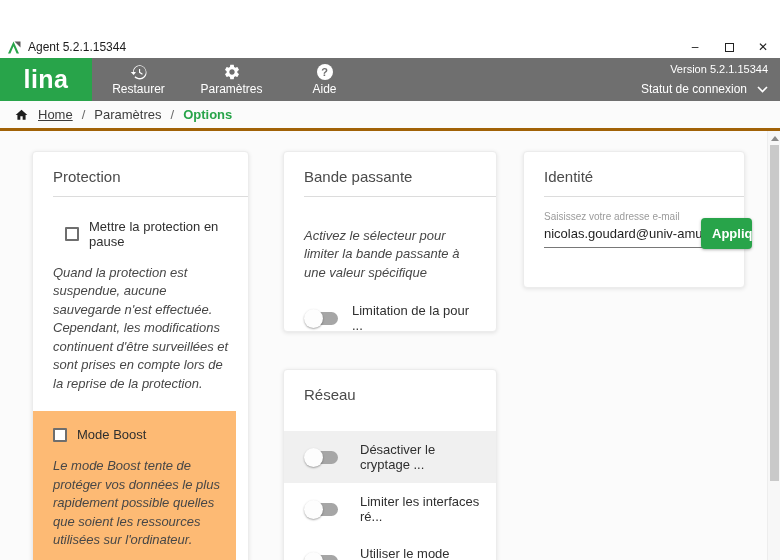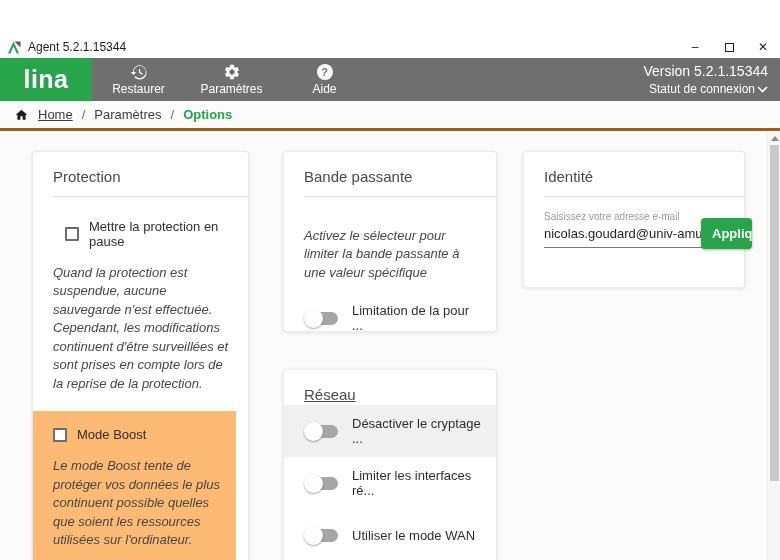--- a/index.html
+++ b/index.html
@@ -25,22 +25,22 @@
   .logo { width:92px; background:#28a44a; display:flex; align-items:center; justify-content:center; }
   .logo-text { color:#fff; font-size:25px; font-weight:bold; letter-spacing:0.5px; line-height:1; }
   .nav-btn { width:93px; display:flex; flex-direction:column; align-items:center;
              justify-content:center; gap:1px; color:#fff; cursor:default; }
   .nav-icon { height:18px; display:flex; align-items:center; }
   .nav-label { font-size:12px; }
   .help-circle { width:16px; height:16px; border-radius:50%; background:#fff; color:#6f6f6f;
                  font-size:11px; font-weight:bold; display:flex; align-items:center; justify-content:center; }
   .toolbar-right { margin-left:auto; padding:5px 12px 5px 0; display:flex; flex-direction:column;
                    align-items:flex-end; justify-content:space-between; color:#fff; }
-  .tb-version { font-size:14px; }
-  .tb-status { font-size:12px; display:flex; align-items:center; gap:2px; cursor:default; }
+  .tb-version { font-size:11px; }
+  .tb-status { font-size:12px; display:flex; align-items:center; gap:10px; cursor:default; }
 
   
   .breadcrumb { height:30px; display:flex; align-items:center; padding-left:14px;
                 background:#fbfbfb; border-bottom:3px solid #a16207; font-size:13px; color:#3c3c3c; }
   .bc-home-icon { display:flex; align-items:center; margin-right:9px; }
   .bc-home { text-decoration:underline; color:#3c3c3c; cursor:default; }
   .bc-sep { color:#6a6a6a; padding:0 9px; }
   .bc-item { color:#3c3c3c; }
   .bc-current { color:#28a44a; font-weight:bold; }
 
@@ -65,21 +65,21 @@
   .gray-box { background:#fdba74; margin:18px 12px 0 0; padding:16px 8px 18px 20px; }
 
   .pdma-label { font-size:9.5px; color:#9a9a9a; margin-top:15px; letter-spacing:0.4px; }
 
   .switch-row { display:flex; align-items:center; gap:14px; font-size:13px; color:#2f2f2f; }
   .switch { position:relative; width:32px; height:13px; border-radius:7px; background:#a6a6a6;
             flex:none; margin:3px 0 3px 2px; cursor:default; }
   .switch::after { content:""; position:absolute; left:-2px; top:-3px; width:19px; height:19px;
                    border-radius:50%; background:#fdfdfd; box-shadow:0 1px 2px rgba(0,0,0,0.35); }
 
-  .net-row { height:52px; padding:0 14px 0 20px; display:flex; align-items:center; gap:14px;
+  .net-row { height:52px; padding:0 14px 0 20px; display:flex; align-items:center; gap:22px;
              font-size:13px; color:#2f2f2f; }
   .net-row.hl { background:#f0f0f0; }
 
   .email-area { position:relative; padding:14px 20px 0 20px; }
   .email-label { font-size:10px; color:#9b9b9b; }
   .email-input { display:block; border:none; border-bottom:1px solid #787878; font-size:13px;
                  color:#1f1f1f; width:158px; padding:4px 0 6px 0; background:transparent;
                  font-family:"Liberation Sans", sans-serif; outline:none; }
   .apply-btn { position:absolute; left:701px; top:87px; width:51px; height:31px;
                background:#28a44a; color:#fff; border:none; border-radius:4px;
@@ -190,42 +190,42 @@
           <span class="checkbox"></span>
           <span>Mettre la protection en pause</span>
         </div>
         <div class="desc">Quand la protection est suspendue, aucune sauvegarde n'est effectuée. Cependant, les modifications continuent d'être surveillées et sont prises en compte lors de la reprise de la protection.</div>
       </div>
       <div class="gray-box">
         <div class="check-row">
           <span class="checkbox"></span>
           <span>Mode Boost</span>
         </div>
-        <div class="desc">Le mode Boost tente de protéger vos données le plus continuent possible quelles que soient les ressources utilisées sur l'ordinateur.</div>
+        <div class="desc">Le mode Boost tente de protéger vos données le plus rapidement possible quelles que soient les ressources utilisées sur l'ordinateur.</div>
       </div>
       <div class="pad">
         <div class="pdma-label">PDMA</div>
 
       </div>
     </div>
 
     <div class="panel" id="panel-bandwidth">
       <div class="panel-title">Bande passante</div>
       <hr class="title-rule">
       <div class="pad">
         <div class="desc" style="margin-top:30px;">Activez le sélecteur pour limiter la bande passante à une valeur spécifique</div>
         <div class="switch-row" style="margin-top:21px;">
           <span class="switch"></span>
           <span>Limitation de la pour ...</span>
         </div>
       </div>
     </div>
 
     <div class="panel" id="panel-network">
-      <div class="panel-title" style="padding-bottom:2px;text-decoration:underline;">Réseau</div>
+      <div class="panel-title" style="padding-bottom:28px;">Réseau</div>
       <div class="net-row hl">
         <span class="switch"></span>
         <span>Désactiver le cryptage ...</span>
       </div>
       <div class="net-row">
         <span class="switch"></span>
         <span>Limiter les interfaces ré...</span>
       </div>
       <div class="net-row">
         <span class="switch"></span>

